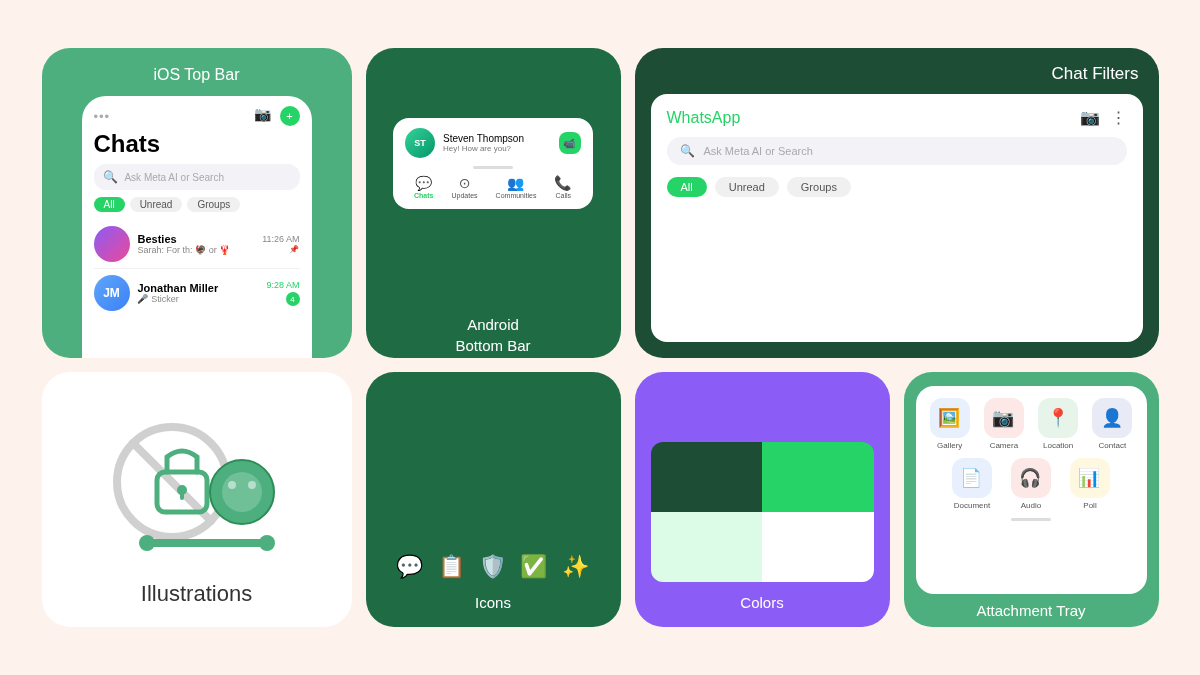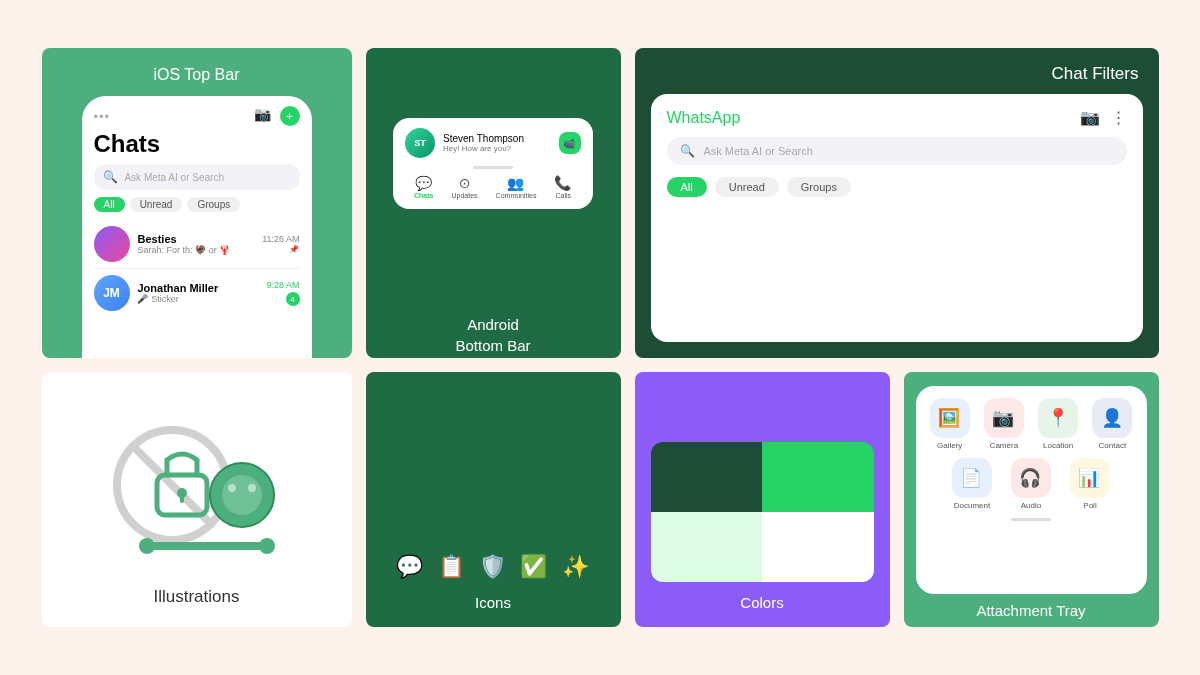--- a/index.html
+++ b/index.html
@@ -30,21 +30,21 @@
     }
     
     .r1c1 { grid-column:1; grid-row:1; }
     .r1c2 { grid-column:2; grid-row:1;gap:25px; }
     .r1c34 { grid-column:3/5; grid-row:1; }
     
     .r2c1 { grid-column:1; grid-row:2; }
     .r2c23 { grid-column:2/4; grid-row:2; display:grid; grid-template-columns:1fr 1fr; gap:14px; }
     .r2c4 { grid-column:4; grid-row:2; }
 
-    .card { border-radius: 8px; overflow: hidden; }
+    .card { border-radius: 28px; overflow: hidden; }
 
     
     .r1c1, .r1c2, .r1c34 { height: 310px; }
     .r2c1, .r2c23, .r2c4 { height: 255px; }
   </style>
 </head>
 <body>
 
 <div class="board">
 
@@ -173,21 +173,21 @@
         <circle cx="145" cy="95" r="20" fill="#fff" opacity="0.2"></circle>
 
         <circle cx="135" cy="88" r="4" fill="#fff" opacity="0.5"></circle>
         <circle cx="155" cy="88" r="4" fill="#fff" opacity="0.5"></circle>
 
         <rect x="50" y="142" width="120" height="8" rx="4" fill="#4caf7d"></rect>
         <circle cx="50" cy="146" r="8" fill="#4caf7d"></circle>
         <circle cx="170" cy="146" r="8" fill="#4caf7d"></circle>
       </svg>
     </div>
-    <div style="font-size:17px;font-weight:400;color:#333;margin-top:19px;">Illustrations</div>
+    <div style="font-size:22px;font-weight:400;color:#333;margin-top:19px;">Illustrations</div>
   </div>
 
   <div class="r2c23">
 
     <div class="card" style="background:#1e6b44;display:flex;flex-direction:column;align-items:center;justify-content:flex-end;padding:16px;">
       <div style="display:flex;gap:14px;margin-bottom:14px;color:#fff;">
         <span style="font-size:22px;">💬</span>
         <span style="font-size:22px;">📋</span>
         <span style="font-size:22px;">🛡️</span>
         <span style="font-size:22px;">✅</span>

